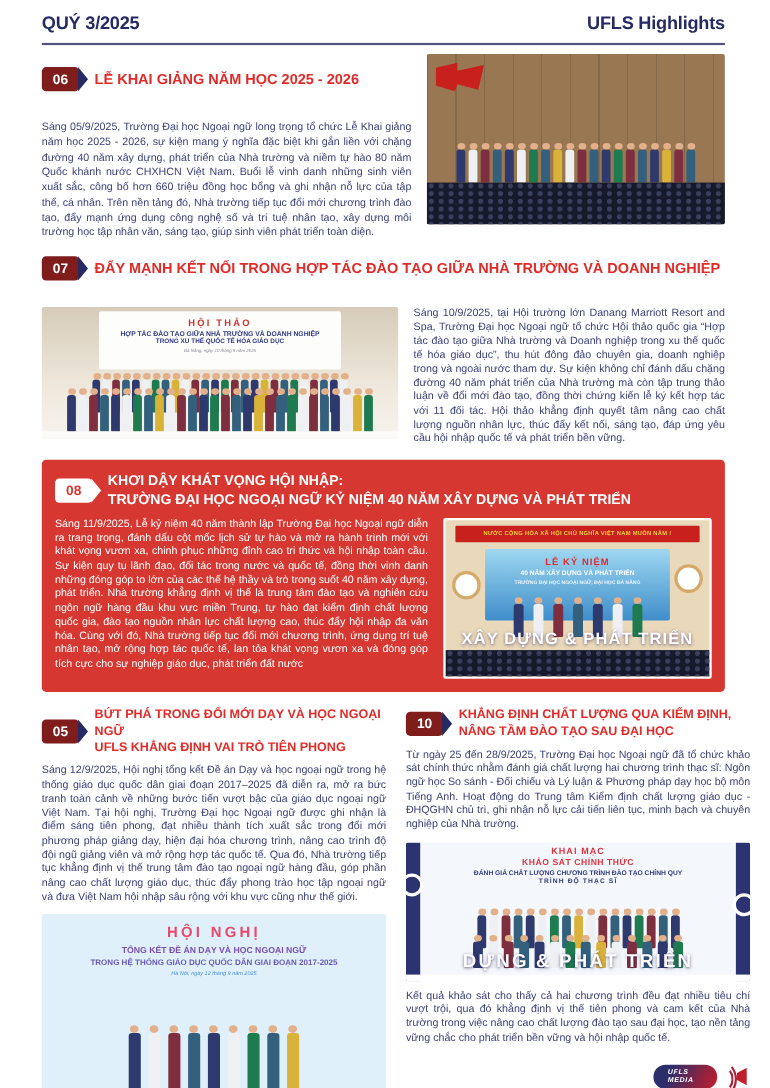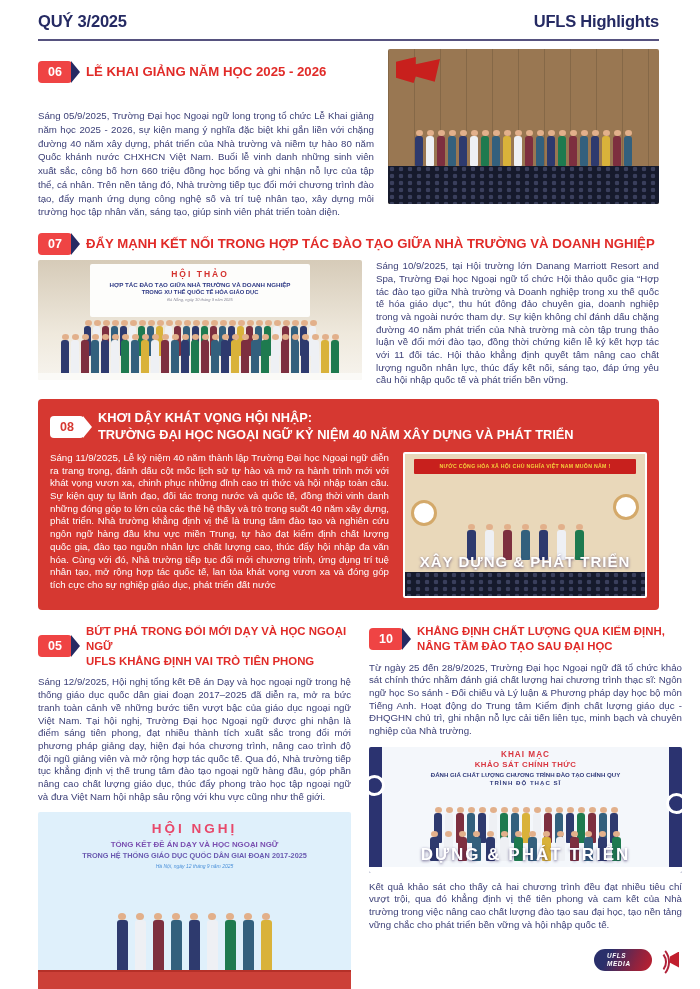--- a/index.html
+++ b/index.html
@@ -12,40 +12,40 @@
   
   .hdr { display:flex; justify-content:space-between; align-items:baseline; }
   .hdr span { font-size:16.5px; font-weight:800; color:#252a63; letter-spacing:-0.2px; }
   .rule { height:2px; background:#56527f; margin-top:8px; }
 
   
   .headrow { display:flex; align-items:center; gap:14px; }
   .badge {
     position:relative; flex:none; display:inline-flex; align-items:center; justify-content:center;
     min-width:24px; height:22px; padding:0 5px; border-radius:4px;
-    background:#ef4444; color:#fff; font-weight:800; font-size:12.5px;
+    background:#7f1d1d; color:#fff; font-weight:800; font-size:12.5px;
   }
   .badge::after {
     content:""; position:absolute; right:-8px; top:0;
     border-top:11px solid transparent; border-bottom:11px solid transparent;
     border-left:9px solid #252a63;
   }
   .badge.white { background:#fff; color:#d63831; }
   .badge.white::after { border-left-color:#fff; }
   .sec-title { color:#e12b28; font-weight:800; font-size:13.2px; line-height:1.2; }
   .sec-title-2l { font-size:11.4px; line-height:1.3; }
   .body-sm { font-size:9.7px; line-height:1.42; text-align:justify; margin:0; color:#3d4178; }
   .tight { line-height:1.31; }
 
   .cols { display:flex; gap:14px; }
   .s06 { margin-top:20px; }
   .s06 .col-l { width:336px; flex:none; }
   .s06 .body-sm { margin-top:26px; }
   .s07 { margin-top:14px; }
-  .s07 .headrow { margin-bottom:5px; }
+  .s07 .headrow { margin-bottom:24px; }
   .s07 .photo { width:324px; height:120px; flex:none; }
   .s07 .col-r { flex:1; }
 
   .redblock {
     margin-top:12px; background:#d63831; border-radius:4px;
     padding:11px 12px 12px; color:#fff;
   }
   .redblock .sec-title-red { color:#fff; font-weight:800; font-size:12.8px; line-height:1.28; }
   .redblock .cols { margin-top:9px; }
   .redblock .body-sm { color:#fff; flex:1; }
@@ -294,20 +294,25 @@
         <div>KHƠI DẬY KHÁT VỌNG HỘI NHẬP:</div>
         <div>TRƯỜNG ĐẠI HỌC NGOẠI NGỮ KỶ NIỆM 40 NĂM XÂY DỰNG VÀ PHÁT TRIỂN</div>
       </span>
     </div>
     <div class="cols">
       <p class="body-sm tight">Sáng 11/9/2025, Lễ kỷ niệm 40 năm thành lập Trường Đại học Ngoại ngữ diễn ra trang trọng, đánh dấu cột mốc lịch sử tự hào và mở ra hành trình mới với khát vọng vươn xa, chinh phục những đỉnh cao tri thức và hội nhập toàn cầu. Sự kiện quy tụ lãnh đạo, đối tác trong nước và quốc tế, đồng thời vinh danh những đóng góp to lớn của các thế hệ thầy và trò trong suốt 40 năm xây dựng, phát triển. Nhà trường khẳng định vị thế là trung tâm đào tạo và nghiên cứu ngôn ngữ hàng đầu khu vực miền Trung, tự hào đạt kiểm định chất lượng quốc gia, đào tạo nguồn nhân lực chất lượng cao, thúc đẩy hội nhập đa văn hóa. Cùng với đó, Nhà trường tiếp tục đổi mới chương trình, ứng dụng trí tuệ nhân tạo, mở rộng hợp tác quốc tế, lan tỏa khát vọng vươn xa và đóng góp tích cực cho sự nghiệp giáo dục, phát triển đất nước</p>
       <div class="photo photo08">
         <div class="p08-banner">NƯỚC CỘNG HÒA XÃ HỘI CHỦ NGHĨA VIỆT NAM MUÔN NĂM !</div>
         <div class="p08-ring r-left"></div>
         <div class="p08-ring r-right"></div>
+        <div class="p08-screen">
+          <div class="p08-t1">LỄ KỶ NIỆM</div>
+          <div class="p08-t2">40 NĂM XÂY DỰNG VÀ PHÁT TRIỂN</div>
+          <div class="p08-t3">TRƯỜNG ĐẠI HỌC NGOẠI NGỮ, ĐẠI HỌC ĐÀ NẴNG</div>
+        </div>
         <div class="people p08-people">
             <span class="person"></span>
             <span class="person"></span>
             <span class="person"></span>
             <span class="person"></span>
             <span class="person"></span>
             <span class="person"></span>
             <span class="person"></span>
           </div>
         <div class="p08-overlay">XÂY DỰNG &amp; PHÁT TRIỂN</div>

